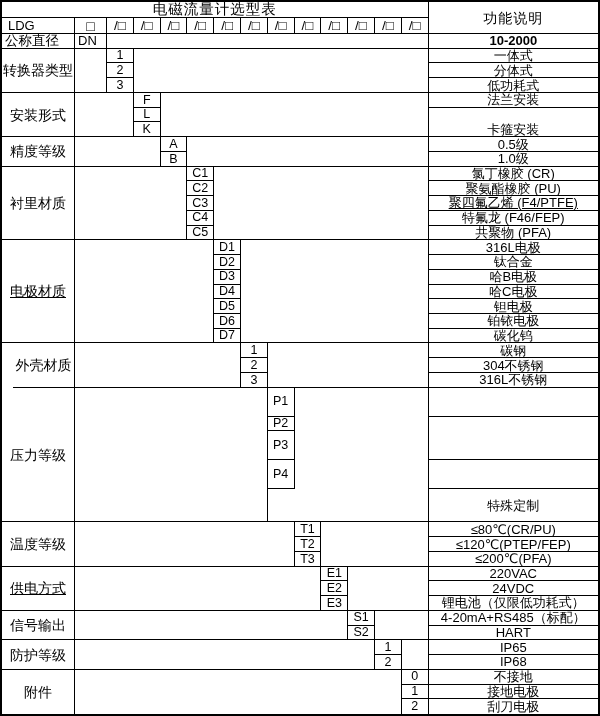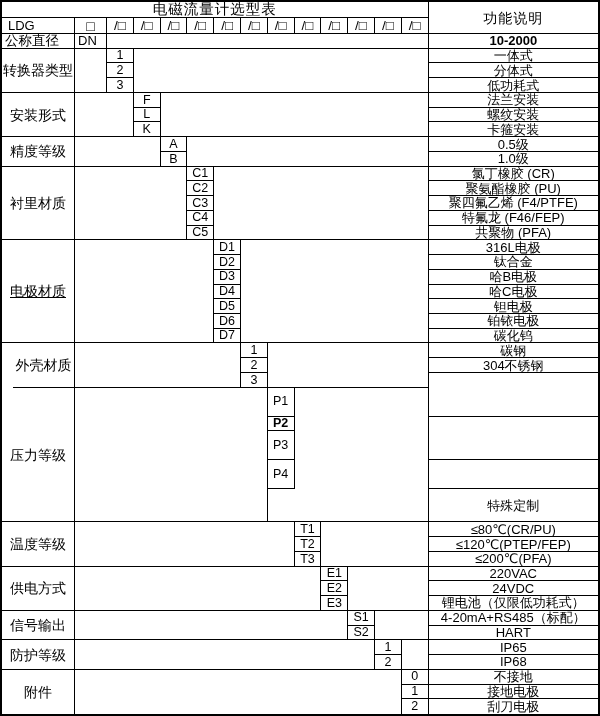--- a/index.html
+++ b/index.html
@@ -76,39 +76,38 @@
       <div class="c code" style="grid-area: 5 / 3 / 6 / 4;">2</div>
       <div class="c fn" style="grid-area: 5 / 15 / 6 / 16; border-right: none;">分体式</div>
       <div class="c code" style="grid-area: 6 / 3 / 7 / 4;">3</div>
       <div class="c fn" style="grid-area: 6 / 15 / 7 / 16; border-right: none;">低功耗式</div>
       <div class="c" style="grid-area: 4 / 4 / 7 / 15;"></div>
       <div class="c lab" style="grid-area: 7 / 1 / 10 / 2;">安装形式</div>
       <div class="c" style="grid-area: 7 / 2 / 10 / 4;"></div>
       <div class="c code" style="grid-area: 7 / 4 / 8 / 5;">F</div>
       <div class="c fn" style="grid-area: 7 / 15 / 8 / 16; border-right: none;">法兰安装</div>
       <div class="c code" style="grid-area: 8 / 4 / 9 / 5;">L</div>
-      <div class="c fn" style="grid-area: 8 / 15 / 9 / 16; border-right: none;">螺纹安装</div>
       <div class="c code" style="grid-area: 9 / 4 / 10 / 5;">K</div>
       <div class="c fn" style="grid-area: 9 / 15 / 10 / 16; border-right: none;">卡箍安装</div>
       <div class="c" style="grid-area: 7 / 5 / 10 / 15;"></div>
       <div class="c lab" style="grid-area: 10 / 1 / 12 / 2;">精度等级</div>
       <div class="c" style="grid-area: 10 / 2 / 12 / 5;"></div>
       <div class="c code" style="grid-area: 10 / 5 / 11 / 6;">A</div>
       <div class="c fn" style="grid-area: 10 / 15 / 11 / 16; border-right: none;">0.5级</div>
       <div class="c code" style="grid-area: 11 / 5 / 12 / 6;">B</div>
       <div class="c fn" style="grid-area: 11 / 15 / 12 / 16; border-right: none;">1.0级</div>
       <div class="c" style="grid-area: 10 / 6 / 12 / 15;"></div>
       <div class="c lab" style="grid-area: 12 / 1 / 17 / 2;">衬里材质</div>
       <div class="c" style="grid-area: 12 / 2 / 17 / 6;"></div>
       <div class="c code" style="grid-area: 12 / 6 / 13 / 7;">C1</div>
       <div class="c fn" style="grid-area: 12 / 15 / 13 / 16; border-right: none;">氯丁橡胶 (CR)</div>
       <div class="c code" style="grid-area: 13 / 6 / 14 / 7;">C2</div>
       <div class="c fn" style="grid-area: 13 / 15 / 14 / 16; border-right: none;">聚氨酯橡胶 (PU)</div>
       <div class="c code" style="grid-area: 14 / 6 / 15 / 7;">C3</div>
-      <div class="c fn" style="grid-area: 14 / 15 / 15 / 16; border-right: none;">聚四氟乙烯 (F4/PTFE)</div>
+      <div class="c fn" style="grid-area: 14 / 15 / 15 / 16; border-right: none; text-decoration: underline;">聚四氟乙烯 (F4/PTFE)</div>
       <div class="c code" style="grid-area: 15 / 6 / 16 / 7;">C4</div>
       <div class="c fn" style="grid-area: 15 / 15 / 16 / 16; border-right: none;">特氟龙 (F46/FEP)</div>
       <div class="c code" style="grid-area: 16 / 6 / 17 / 7;">C5</div>
       <div class="c fn" style="grid-area: 16 / 15 / 17 / 16; border-right: none;">共聚物 (PFA)</div>
       <div class="c" style="grid-area: 12 / 7 / 17 / 15;"></div>
       <div class="c lab" style="grid-area: 17 / 1 / 24 / 2; text-decoration: underline;">电极材质</div>
       <div class="c" style="grid-area: 17 / 2 / 24 / 7;"></div>
       <div class="c code" style="grid-area: 17 / 7 / 18 / 8;">D1</div>
       <div class="c fn" style="grid-area: 17 / 15 / 18 / 16; border-right: none;">316L电极</div>
       <div class="c code" style="grid-area: 18 / 7 / 19 / 8;">D2</div>
@@ -124,43 +123,44 @@
       <div class="c code" style="grid-area: 23 / 7 / 24 / 8;">D7</div>
       <div class="c fn" style="grid-area: 23 / 15 / 24 / 16; border-right: none;">碳化钨</div>
       <div class="c" style="grid-area: 17 / 8 / 24 / 15;"></div>
       <div class="c lab" style="grid-area: 24 / 1 / 27 / 2; margin-left: 11px;">外壳材质</div>
       <div class="c" style="grid-area: 24 / 2 / 27 / 8;"></div>
       <div class="c code" style="grid-area: 24 / 8 / 25 / 9;">1</div>
       <div class="c fn" style="grid-area: 24 / 15 / 25 / 16; border-right: none;">碳钢</div>
       <div class="c code" style="grid-area: 25 / 8 / 26 / 9;">2</div>
       <div class="c fn" style="grid-area: 25 / 15 / 26 / 16; border-right: none;">304不锈钢</div>
       <div class="c code" style="grid-area: 26 / 8 / 27 / 9;">3</div>
+      <div class="c fn" style="grid-area: 26 / 15 / 27 / 16; border-right: none;">316L不锈钢</div>
       <div class="c" style="grid-area: 24 / 9 / 27 / 15;"></div>
       <div class="c lab" style="grid-area: 27 / 1 / 32 / 2;">压力等级</div>
       <div class="c" style="grid-area: 27 / 2 / 32 / 9;"></div>
       <div class="c code" style="grid-area: 27 / 9 / 28 / 10;">P1</div>
       <div class="c fn left" style="grid-area: 27 / 15 / 28 / 16; border-right: none;">4.0MPa（DN10~150）</div>
-      <div class="c code" style="grid-area: 28 / 9 / 29 / 10; font-weight: bold;">P2</div>
+      <div class="c code" style="grid-area: 28 / 9 / 29 / 10;">P2</div>
       <div class="c code" style="grid-area: 29 / 9 / 30 / 10;">P3</div>
       <div class="c fn left" style="grid-area: 29 / 15 / 30 / 16; border-right: none;">1.0MPa（DN200~DN600）</div>
       <div class="c code" style="grid-area: 30 / 9 / 31 / 10;">P4</div>
       <div class="c fn left" style="grid-area: 30 / 15 / 31 / 16; border-right: none;">0.6MPa(DN700~DN2000)</div>
       <div class="c code" style="grid-area: 31 / 9 / 32 / 10; margin-top: 32px;">Pn</div>
       <div class="c fn" style="grid-area: 31 / 15 / 32 / 16; border-right: none;">特殊定制</div>
       <div class="c" style="grid-area: 27 / 10 / 32 / 15;"></div>
       <div class="c lab" style="grid-area: 32 / 1 / 35 / 2;">温度等级</div>
       <div class="c" style="grid-area: 32 / 2 / 35 / 10;"></div>
       <div class="c code" style="grid-area: 32 / 10 / 33 / 11;">T1</div>
       <div class="c fn" style="grid-area: 32 / 15 / 33 / 16; border-right: none;">≤80℃(CR/PU)</div>
       <div class="c code" style="grid-area: 33 / 10 / 34 / 11;">T2</div>
       <div class="c fn" style="grid-area: 33 / 15 / 34 / 16; border-right: none;">≤120℃(PTEP/FEP)</div>
       <div class="c code" style="grid-area: 34 / 10 / 35 / 11;">T3</div>
       <div class="c fn" style="grid-area: 34 / 15 / 35 / 16; border-right: none;">≤200℃(PFA)</div>
       <div class="c" style="grid-area: 32 / 11 / 35 / 15;"></div>
-      <div class="c lab" style="grid-area: 35 / 1 / 38 / 2;">供电方式</div>
+      <div class="c lab" style="grid-area: 35 / 1 / 38 / 2; text-decoration: underline;">供电方式</div>
       <div class="c" style="grid-area: 35 / 2 / 38 / 11;"></div>
       <div class="c code" style="grid-area: 35 / 11 / 36 / 12;">E1</div>
       <div class="c fn" style="grid-area: 35 / 15 / 36 / 16; border-right: none;">220VAC</div>
       <div class="c code" style="grid-area: 36 / 11 / 37 / 12;">E2</div>
       <div class="c fn" style="grid-area: 36 / 15 / 37 / 16; border-right: none;">24VDC</div>
       <div class="c code" style="grid-area: 37 / 11 / 38 / 12;">E3</div>
       <div class="c fn" style="grid-area: 37 / 15 / 38 / 16; border-right: none;">锂电池（仅限低功耗式）</div>
       <div class="c" style="grid-area: 35 / 12 / 38 / 15;"></div>
       <div class="c lab" style="grid-area: 38 / 1 / 40 / 2;">信号输出</div>
       <div class="c" style="grid-area: 38 / 2 / 40 / 12;"></div>

